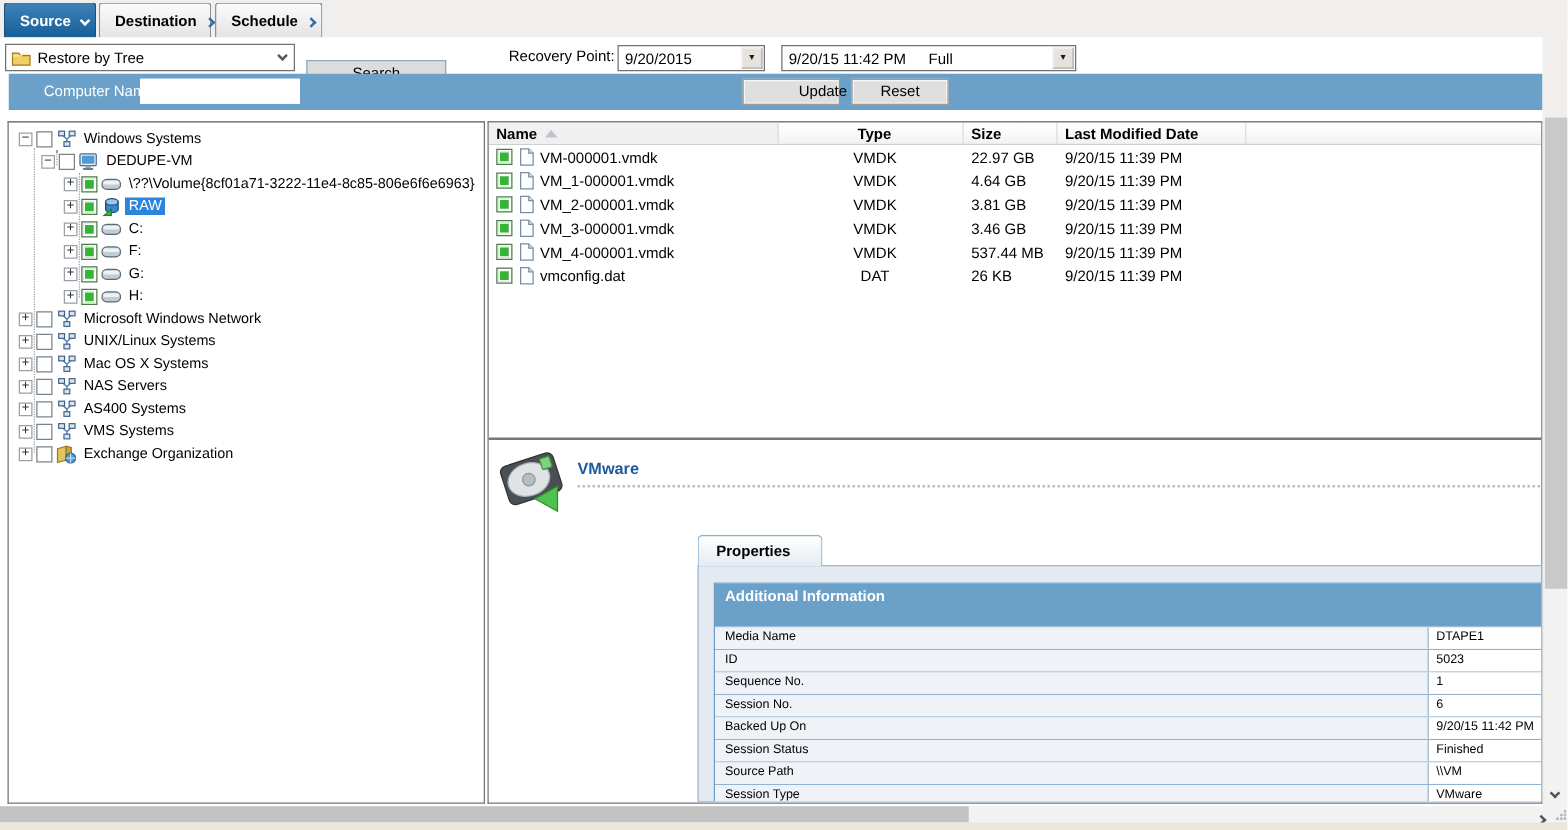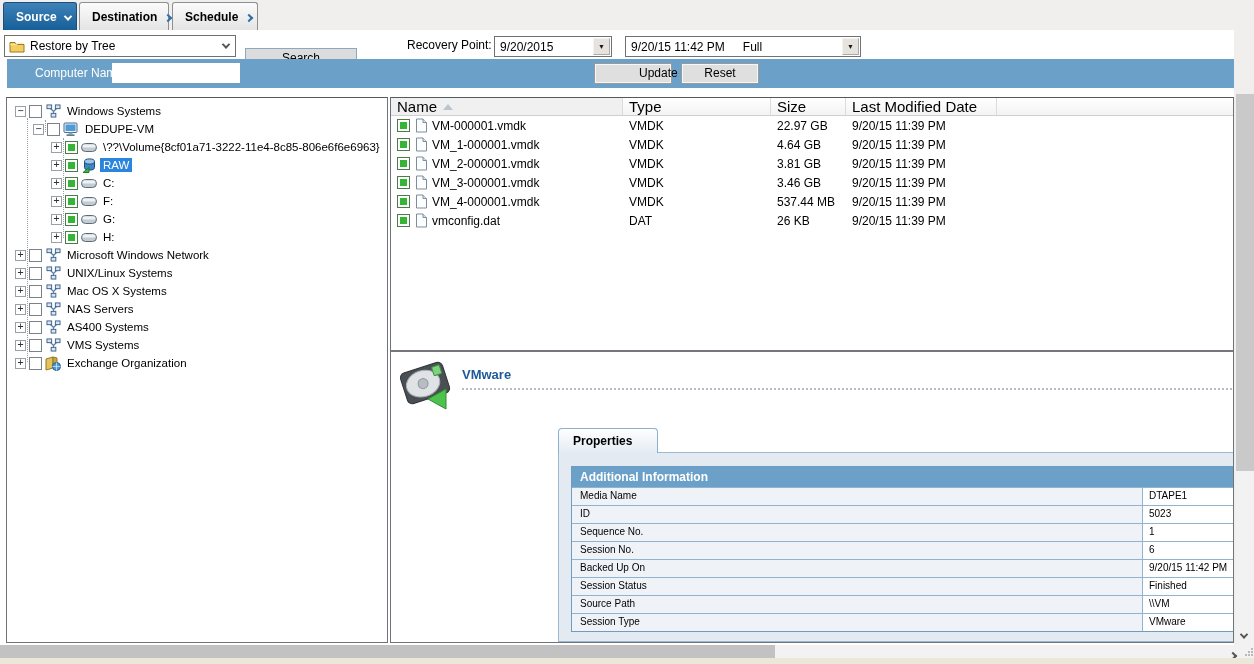--- a/index.html
+++ b/index.html
@@ -64,44 +64,44 @@
   .ticon { flex:0 0 16px; height:16px; display:flex; align-items:center; justify-content:center; }
   .tlabel { padding:1px 3px; }
   .tlabel.sel { background:var(--selection); color:#fff; }
   .tree-line { position:absolute; border-left:1px dotted #9aa0a6; width:0; }
 
   
   .right-panel { position:absolute; left:390px; top:97px; width:844px; height:546px; background:#fff;
     border:1px solid #6f7478; border-top-color:#55595d; overflow:hidden; }
   .list-area { height:254px; border-bottom:2px solid #74787c; overflow:hidden; }
   .lv-header { display:flex; height:18px; background:linear-gradient(#ffffff,#f3f3f3);
-    border-bottom:1px solid #cfcfcf; font-size:15px; }
+    border-bottom:1px solid #cfcfcf; font-size:12px;font-weight:bold; }
   .lv-h-cell { display:flex; align-items:center; gap:6px; padding-left:6px; border-right:1px solid #dcdcdc; }
   .lv-h-cell.shaded { background:#f0f0f0; }
   .sort-asc { width:0; height:0; border-left:5px solid transparent; border-right:5px solid transparent;
     border-bottom:6px solid #bcc5cd; }
-  .col-name { width:232px; } .col-type { width:148px; } .col-size { width:75px;text-align:center; } .col-mod { width:151px; }
+  .col-name { width:232px; } .col-type { width:148px;justify-content:center; } .col-size { width:75px;text-align:center; } .col-mod { width:151px; }
   .lv-row { display:flex; height:19px; align-items:center; font-size:12px; cursor:default; }
   .lv-cell { padding-left:6px; white-space:nowrap; overflow:hidden; display:flex; align-items:center; gap:3px; }
   .lv-row .cb { flex:0 0 13px; }
 
   
   .details-area { position:relative; height:288px; background:#fff; }
   .hdd { position:absolute; left:8px; top:3px; }
   .vm-title { position:absolute; left:71px; top:15px; font-size:13px; font-weight:bold; color:var(--link-blue); }
   .dotline { position:absolute; left:71px; top:36px; width:770px; border-bottom:2px dotted #b5bcc3; }
   .prop-tab { position:absolute; left:167px; top:76px; width:100px; height:25px;
     border:1px solid #8ab0cf; border-bottom:none; border-radius:4px 4px 0 0;
     background:linear-gradient(#ffffff,#e3ebf3); font-weight:bold; font-size:12px;
     padding:5px 0 0 14px; cursor:default; z-index:2; }
   .prop-panel { position:absolute; left:167px; top:100px; width:676px; height:190px;
     background:var(--panel-bg); border:1px solid #9db9d2; overflow:hidden; z-index:1; }
   .ptable { position:absolute; left:12px; top:13px; width:676px; border:1px solid var(--table-border);
     background:#fff; }
-  .ptable-header { height:20px; background:var(--accent); color:#fff; font-weight:bold;
+  .ptable-header { height:34px; background:var(--accent); color:#fff; font-weight:bold;
     font-size:12px; padding:3px 0 0 8px; }
   .prow { display:flex; height:18px; border-top:1px solid #8fb3d0; font-size:10px; }
   .plabel { flex:0 0 570px; background:#eff3f7; padding:2px 0 0 8px; white-space:nowrap; overflow:hidden; }
   .pvalue { flex:1; background:#fff; border-left:1px solid #8fb3d0; padding:2px 0 0 6px;
     white-space:nowrap; overflow:hidden; }
 
   
   .right-gutter { position:absolute; left:1234px; top:0; width:20px; height:664px; background:#f0efee; }
   .vsb { position:absolute; left:1236px; top:94px; width:18px; height:551px; background:#f2f2f2; }
   .vsb-thumb { position:absolute; left:0; top:0; width:18px; height:377px; background:#c9c9c9; }

